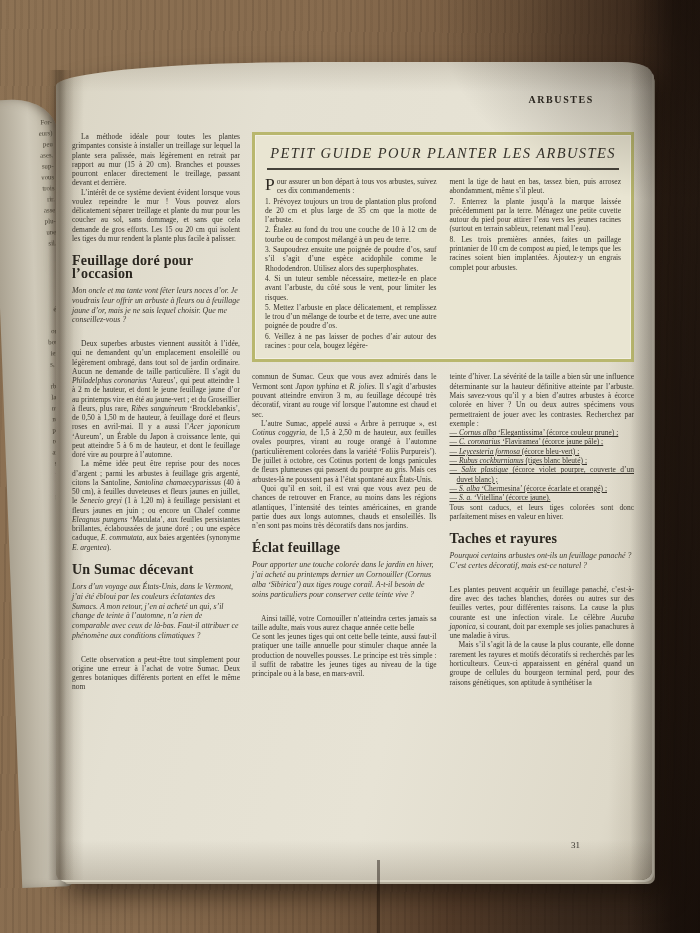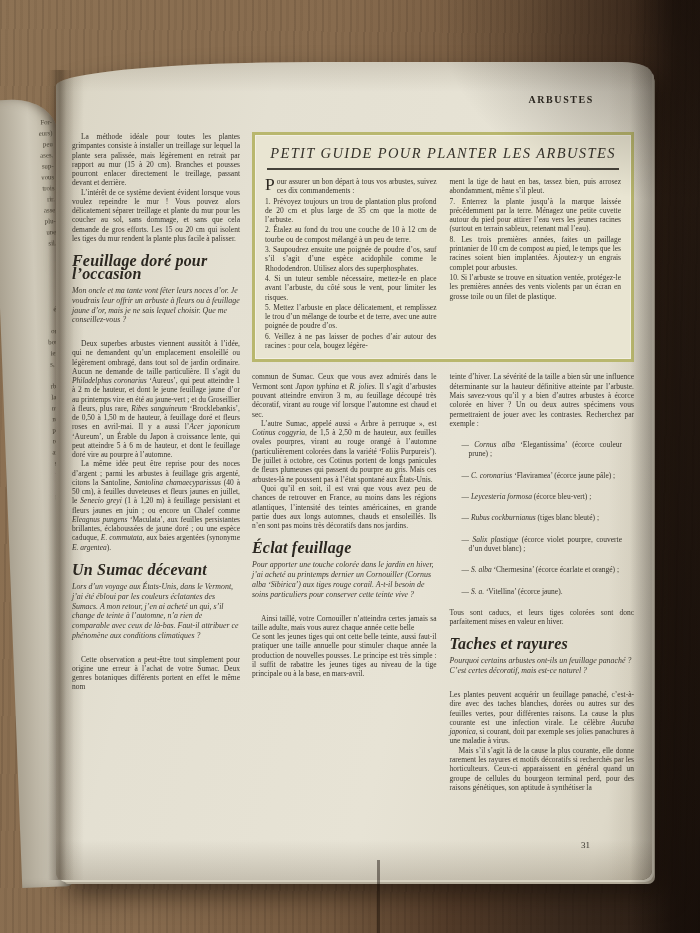--- a/index.html
+++ b/index.html
@@ -35,47 +35,47 @@
     box-shadow:3px 3px 0 -1px #d8d2c1, 6px 7px 0 -3px #b3ab99, 12px 14px 26px rgba(15,9,4,.6);
     overflow:hidden;}
   .right-page::before{content:"";position:absolute;inset:0;pointer-events:none;
     background:linear-gradient(to right, rgba(70,55,35,.30), rgba(0,0,0,0) 28px),
                linear-gradient(to bottom, rgba(70,55,35,.14), rgba(0,0,0,0) 30px),
                linear-gradient(to left, rgba(70,55,35,.12), rgba(0,0,0,0) 44px),
                linear-gradient(to top, rgba(70,55,35,.20), rgba(0,0,0,0) 40px);}
 
   .page-header{position:absolute;top:32px;right:58px;font-weight:bold;font-size:10px;
     letter-spacing:1.6px;color:#2e2a23;}
-  .page-number{position:absolute;bottom:30px;right:62px;font-size:9px;color:#33302a;}
+  .page-number{position:absolute;bottom:30px;right:72px;font-size:9px;color:#33302a;}
 
   .columns{position:absolute;left:16px;right:18px;top:70px;bottom:26px;display:flex;gap:12px;}
   .col-left{width:168px;flex:none;}
   .col-main{flex:1;display:flex;flex-direction:column;min-width:0;}
 
   p.body{margin:0;font-size:7.5px;line-height:9.25px;text-align:justify;color:#36322b;}
   p.indent{text-indent:9px;}
   p.body i{font-style:italic;}
-  h3.section{font-style:italic;font-weight:600;font-size:16px;line-height:13px;
+  h3.section{font-weight:600;font-size:14px;line-height:13px;
     margin:11px 0 6px;color:#2b2720;letter-spacing:.2px;}
   p.question{font-style:italic;font-size:7.9px;line-height:9.8px;margin:0 0 8px;
     color:#3b372e;text-align:left;}
   .spacer6{height:6px;}
 
   .guide-box{border:3.5px solid var(--box_border,#b9b76e);background:#e9e5d2;
     padding:7px 10px 9px;margin:0 0 10px 0;box-shadow:inset 0 0 0 1px rgba(255,255,250,.4);}
   .guide-title{font-style:italic;font-size:14.5px;letter-spacing:1.4px;color:#34312a;
     text-align:center;padding:3px 0 6px;border-bottom:2px solid #45423a;margin:0 2px 7px;
     white-space:nowrap;}
   .guide-cols{display:flex;gap:13px;}
   .guide-col{flex:1;min-width:0;}
   .guide-col p.body{font-size:7.5px;line-height:9.3px;}
   .guide-col p.gitem{margin-top:1px;}
   .dropcap{float:left;font-size:17.5px;line-height:15px;padding-right:2px;color:#2e2a23;}
 
-  .dash-list p{margin:12px;text-indent:-7px;padding-left:7px;text-align:justify;}
+  .dash-list p{margin:0;text-indent:-7px;padding-left:7px;text-align:justify;text-decoration:underline;}
 </style>
 </head>
 <body>
 
 <div class="photo">
 
   <div class="left-page">
     <div class="edge-text">For-
 eurs)
 peu
@@ -169,21 +169,20 @@
               <p class="body gitem">2. Étalez au fond du trou une couche de 10 à 12 cm de tourbe ou de compost mélangé à un peu de terre.</p>
               <p class="body gitem">3. Saupoudrez ensuite une poignée de poudre d’os, sauf s’il s’agit d’une espèce acidophile comme le Rhododendron. Utilisez alors des superphosphates.</p>
               <p class="body gitem">4. Si un tuteur semble nécessaire, mettez-le en place avant l’arbuste, du côté sous le vent, pour limiter les risques.</p>
               <p class="body gitem">5. Mettez l’arbuste en place délicatement, et remplissez le trou d’un mélange de tourbe et de terre, avec une autre poignée de poudre d’os.</p>
               <p class="body gitem">6. Veillez à ne pas laisser de poches d’air autour des racines : pour cela, bougez légère-</p>
             </div>
             <div class="guide-col">
               <p class="body">ment la tige de haut en bas, tassez bien, puis arrosez abondamment, même s’il pleut.</p>
               <p class="body gitem">7. Enterrez la plante jusqu’à la marque laissée précédemment par la terre. Ménagez une petite cuvette autour du pied pour attirer l’eau vers les jeunes racines (surtout en terrain sableux, retenant mal l’eau).</p>
               <p class="body gitem">8. Les trois premières années, faites un paillage printanier de 10 cm de compost au pied, le temps que les racines soient bien implantées. Ajoutez-y un engrais complet pour arbustes.</p>
-              <p class="body gitem">10. Si l’arbuste se trouve en situation ventée, protégez-le les premières années des vents violents par un écran en grosse toile ou un filet de plastique.</p>
             </div>
           </div>
         </div>
 
         <div class="guide-cols" style="flex:1;min-height:0;">
 
           <div class="guide-col">
             <p class="body">commun de Sumac. Ceux que vous avez admirés dans le Vermont sont <i>Japon typhina</i> et <i>R. jolies</i>. Il s’agit d’arbustes pouvant atteindre environ 3 m, au feuillage découpé très décoratif, virant au rouge vif lorsque l’automne est chaud et sec.</p>
             <p class="body indent">L’autre Sumac, appelé aussi « Arbre à perruque », est <i>Cotinus coggyria</i>, de 1,5 à 2,50 m de hauteur, aux feuilles ovales pourpres, virant au rouge orangé à l’automne (particulièrement colorées dans la variété ‘Foliis Purpureis’). De juillet à octobre, ces Cotinus portent de longs panicules de fleurs plumeuses qui passent du pourpre au gris. Mais ces arbustes-là ne poussent pas à l’état spontané aux États-Unis.</p>
             <p class="body indent">Quoi qu’il en soit, il est vrai que vous avez peu de chances de retrouver en France, au moins dans les régions atlantiques, l’intensité des teintes américaines, en grande partie dues aux longs automnes, chauds et ensoleillés. Ils n’en sont pas moins très décoratifs dans nos jardins.</p>

